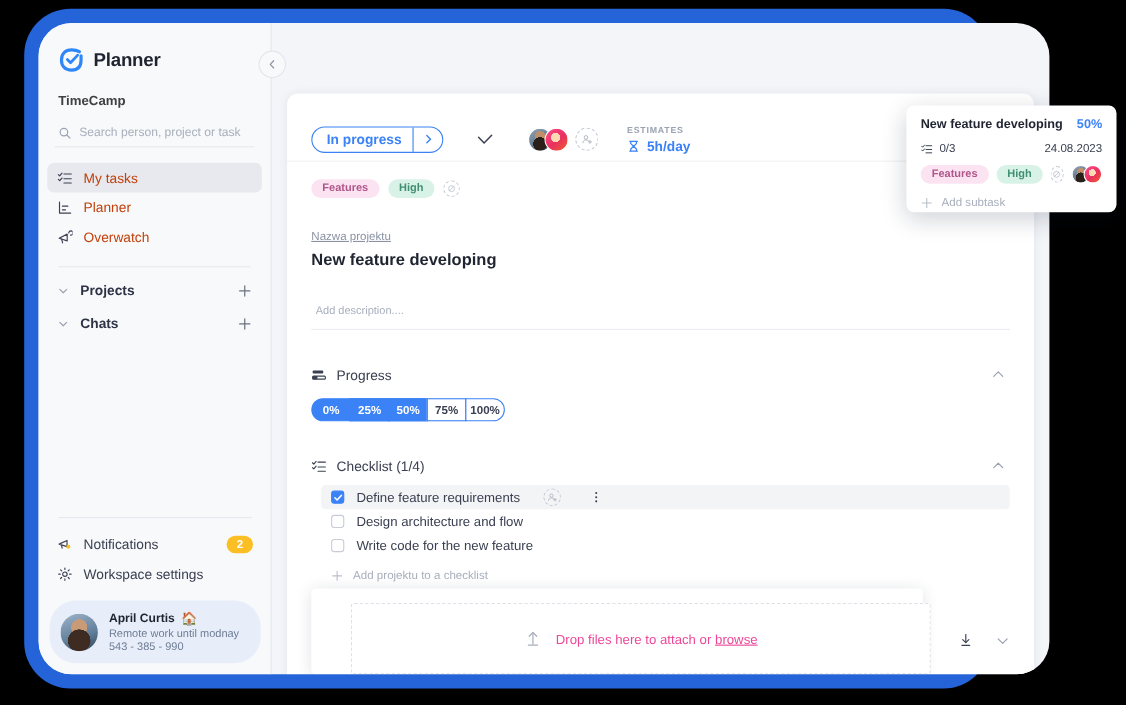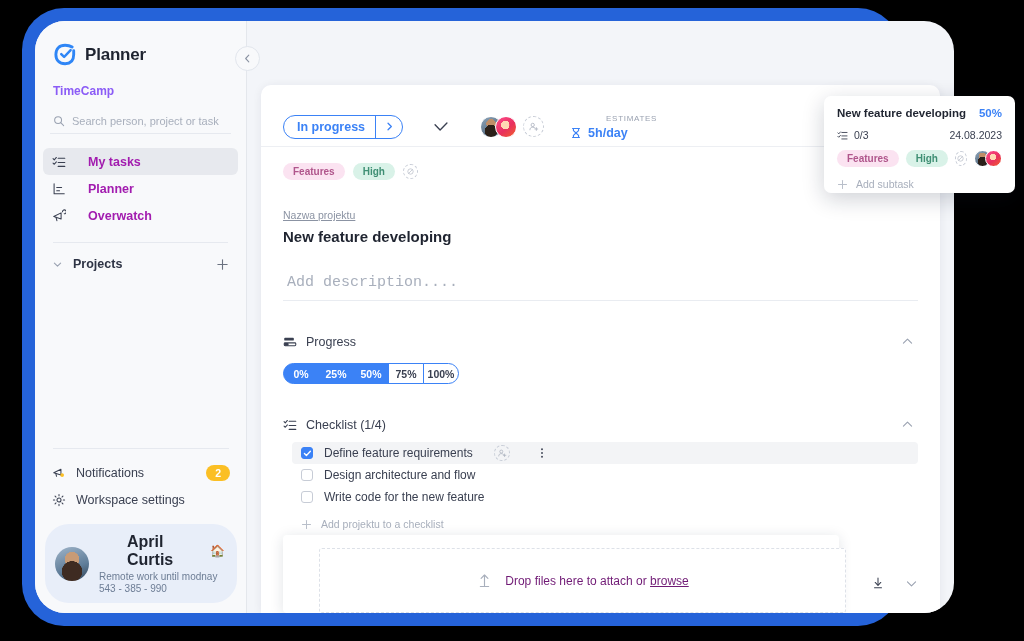--- a/index.html
+++ b/index.html
@@ -34,44 +34,43 @@
     position: absolute; left: 0; top: 0;
     width: 212px; height: 592px;
     background: #f8f9fb;
     border-right: 1px solid #e4e7ec;
   }
 
   .brand-row { display: flex; align-items: center; gap: 9px; padding: 22px 0 0 18px; }
   .brand-mark { width: 23px; height: 23px; flex: 0 0 auto; }
   .brand-name { font-size: 17px; font-weight: 700; color: #1f2430; letter-spacing: -.2px; }
 
-  .workspace-name { padding: 18px 0 0 18px; font-size: 12px; font-weight: 700; color: #8b5cf6; }
+  .workspace-name { padding: 18px 0 0 18px; font-size: 12px; font-weight: 700; color: #404040; }
 
   .search-wrap {
     margin: 11px 15px 0 15px;
     height: 25px;
     border-bottom: 1px solid #e6e9ef;
     display: flex; align-items: center; gap: 7px;
     padding: 0 3px;
   }
   .search-input {
     border: 0; outline: 0; background: transparent;
     font-family: inherit; font-size: 11px; color: #9aa2b1;
     width: 100%;
   }
   .search-input::placeholder { color: #a8afbc; }
 
   .nav-list { margin-top: 14px; padding: 0 8px; }
   .nav-item {
-    display: flex; align-items: center; gap: 22px;
+    display: flex; align-items: center; gap: 10px;
     height: 27px; padding: 0 9px;
     border-radius: 6px;
-    font-size: 12.5px; color: #a21caf;
+    font-size: 12.5px; color: #c2410c;
     cursor: pointer;
-    font-weight: bold;
   }
   .nav-item.active { background: #e7e9ee; }
 
   .nav-divider { margin: 13px 18px 0 18px; border-top: 1px solid #e6e9ef; }
 
   .group-row {
     display: flex; align-items: center;
     height: 30px; margin: 0 10px; padding: 0 7px;
     font-size: 12.5px; font-weight: 700; color: #2d3344;
     cursor: pointer;
@@ -102,21 +101,21 @@
     cursor: pointer;
   }
   .avatar-photo {
     width: 34px; height: 34px; border-radius: 50%;
     background:
       radial-gradient(circle at 50% 72%, #3e2b22 0 34%, transparent 35%),
       radial-gradient(circle at 50% 36%, #c89b76 0 26%, transparent 27%),
       linear-gradient(160deg, #9fb4c9 0%, #5f7d99 60%, #2f4256 100%);
     flex: 0 0 auto;
   }
-  .user-name { font-size: 16px; font-weight: 700; color: #1f2430; margin-left: 28px; }
+  .user-name { font-size: 11px; font-weight: 700; color: #1f2430; }
   .user-status { font-size: 10px; color: #6d7d95; margin-top: 2px; }
   .user-phone { font-size: 10px; color: #6d7d95; margin-top: 1px; }
   .home-emoji { font-size: 12px; margin-left: 6px; }
 
   
   #collapse-btn {
     position: absolute; left: 200px; top: 25px;
     width: 25px; height: 25px; border-radius: 50%;
     background: #f8f9fb; border: 1px solid #e1e5ec;
     display: flex; align-items: center; justify-content: center;
@@ -178,21 +177,21 @@
   .av-add {
     margin-left: 6px;
     width: 21px; height: 21px; border-radius: 50%;
     border: 1px dashed #c7ccd6;
     display: flex; align-items: center; justify-content: center;
     cursor: pointer;
   }
 
   .estimates { margin-left: 26px; }
   .estimates-label {
-    font-size: 8px; font-weight: 400; letter-spacing: .7px; color: #9aa2b1; margin-left: 36px;
+    font-size: 8px; font-weight: 700; letter-spacing: .7px; color: #9aa2b1;
   }
   .estimates-value {
     display: flex; align-items: center; gap: 6px;
     margin-top: 3px; font-size: 12.5px; font-weight: 700; color: #3b82f6;
   }
 
   
   .body-pad { padding: 16px 22px 0 22px; }
 
   .tag-row { display: flex; align-items: center; gap: 8px; }
@@ -216,21 +215,21 @@
   }
   .task-title { margin-top: 5px; font-size: 15px; font-weight: 700; color: #1f2430; }
 
   .description-field {
     margin-top: 27px;
     border-bottom: 1px solid #e9ecf1;
     padding: 0 4px 9px 4px;
   }
   .description-input {
     border: 0; outline: 0; background: transparent;
-    font-family: Liberation Mono, monospace; font-size: 15px; color: #9aa2b1;
+    font-family: Liberation Sans, sans-serif; font-size: 10px; color: #9aa2b1;
     width: 100%;
   }
   .description-input::placeholder { color: #a8afbc; }
 
   .section-head {
     display: flex; align-items: center; gap: 9px;
     margin-top: 30px;
   }
   .section-title { font-size: 12.5px; color: #3a4051; }
   .section-head .spacer { flex: 1; }
@@ -284,21 +283,21 @@
   .attach-actions { display: flex; align-items: center; gap: 20px; }
 
   .dropzone {
     position: absolute; left: 36px; bottom: 0;
     width: 527px; height: 65px;
     border: 1px dashed #dde1e8;
     border-radius: 3px;
     display: flex; align-items: center; justify-content: center; gap: 12px;
     background: #ffffff;
   }
-  .dropzone-text { font-size: 12px; color: #701a75; }
+  .dropzone-text { font-size: 12px; color: #ec4899; }
   .dropzone-text u { cursor: pointer; }
 
   .dropzone-frame {
     position: absolute; left: 22px; bottom: 0;
     width: 556px; height: 78px;
     background: #ffffff;
     border-radius: 4px;
     box-shadow: 0 2px 14px rgba(25,35,60,.13);
   }
 
@@ -407,20 +406,34 @@
           </span>
           <span>Projects</span>
           <span class="plus icon">
             <svg width="13" height="13" viewBox="0 0 14 14">
               <line x1="7" y1="2" x2="7" y2="12" stroke="#6b7280" stroke-width="1.2" stroke-linecap="round"></line>
               <line x1="2" y1="7" x2="12" y2="7" stroke="#6b7280" stroke-width="1.2" stroke-linecap="round"></line>
             </svg>
           </span>
         </div>
 
+        <div class="group-row">
+          <span class="chev icon">
+            <svg width="11" height="11" viewBox="0 0 12 12">
+              <path d="M2.6 4.4 L6 7.8 L9.4 4.4" fill="none" stroke="#9aa2b1" stroke-width="1.2" stroke-linecap="round" stroke-linejoin="round"></path>
+            </svg>
+          </span>
+          <span>Chats</span>
+          <span class="plus icon">
+            <svg width="13" height="13" viewBox="0 0 14 14">
+              <line x1="7" y1="2" x2="7" y2="12" stroke="#6b7280" stroke-width="1.2" stroke-linecap="round"></line>
+              <line x1="2" y1="7" x2="12" y2="7" stroke="#6b7280" stroke-width="1.2" stroke-linecap="round"></line>
+            </svg>
+          </span>
+        </div>
       </div>
 
       <div class="sidebar-bottom">
         <div class="bottom-divider"></div>
 
         <div class="bottom-item">
           <span class="icon">
             <svg width="14" height="14" viewBox="0 0 16 16">
               <path d="M2 7.6 L10.2 3.8 L10.2 10.2 L2 7.6 Z" fill="none" stroke="#3a4051" stroke-width="1.2" stroke-linejoin="round"></path>
               <line x1="4.4" y1="8.6" x2="5.2" y2="11.8" stroke="#3a4051" stroke-width="1.2" stroke-linecap="round"></line>

